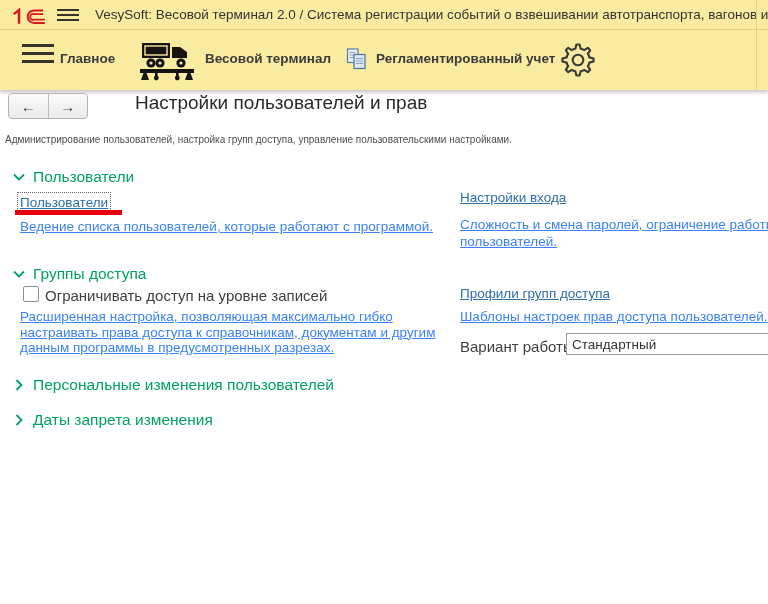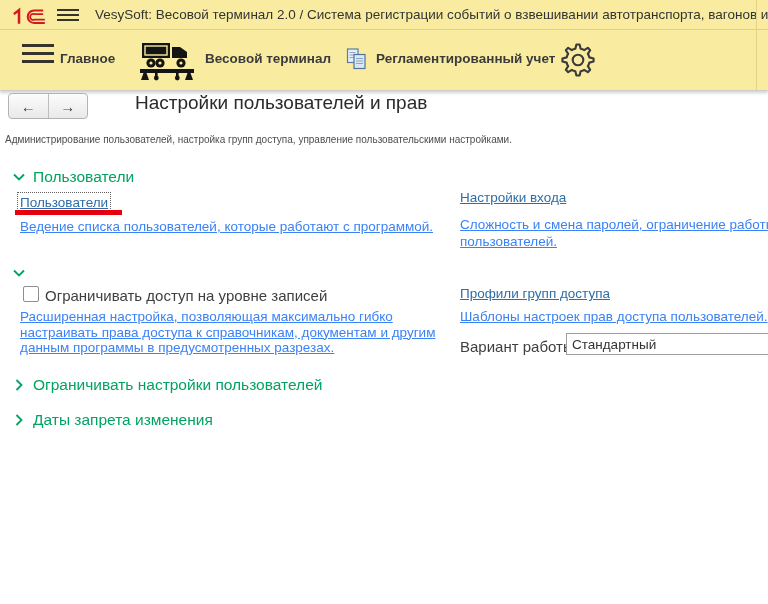--- a/index.html
+++ b/index.html
@@ -168,40 +168,41 @@
 <div class="abs gray" style="left:20px;top:219px">Ведение списка пользователей, которые работают с программой.</div>
 
 <span class="abs link" style="left:460px;top:190px">Настройки входа</span>
 <div class="abs gray" style="left:460px;top:216px;width:308px;overflow:hidden;line-height:17px">Сложность и смена паролей, ограничение работы н
 пользователей.</div>
 
 <div class="sec-header" style="left:11px;top:265px">
   <svg class="chev" width="16" height="16" viewBox="0 0 16 16">
     <polyline points="3,5.5 8,10.5 13,5.5" fill="none" stroke="#00a362" stroke-width="1.8"></polyline>
   </svg>
+  <span class="sec-title">Группы доступа</span>
 </div>
 
 <div class="checkbox"></div>
 <span class="abs dark-label" style="left:45px;top:287px">Ограничивать доступ на уровне записей</span>
 
 <div class="abs gray" style="left:20px;top:309px;line-height:15.5px">Расширенная настройка, позволяющая максимально гибко
 настраивать права доступа к справочникам, документам и другим
 данным программы в предусмотренных разрезах.</div>
 
 <span class="abs link" style="left:460px;top:286px">Профили групп доступа</span>
 <div class="abs gray" style="left:460px;top:309px">Шаблоны настроек прав доступа пользователей.</div>
 
 <span class="abs dark-label" style="left:460px;top:338px">Вариант работы:</span>
 <input class="variant-input" type="text" value="Стандартный" style="">
 
 <div class="sec-header" style="left:11px;top:376px">
   <svg class="chev" width="16" height="16" viewBox="0 0 16 16">
     <polyline points="5.5,3 10.5,8 5.5,13" fill="none" stroke="#00a362" stroke-width="1.8"></polyline>
   </svg>
-  <span class="sec-title">Ограничивать настройки пользователей</span>
+  <span class="sec-title">Персональные изменения пользователей</span>
 </div>
 
 <div class="sec-header" style="left:11px;top:411px">
   <svg class="chev" width="16" height="16" viewBox="0 0 16 16">
     <polyline points="5.5,3 10.5,8 5.5,13" fill="none" stroke="#00a362" stroke-width="1.8"></polyline>
   </svg>
   <span class="sec-title">Даты запрета изменения</span>
 </div>
 
 </body></html>

